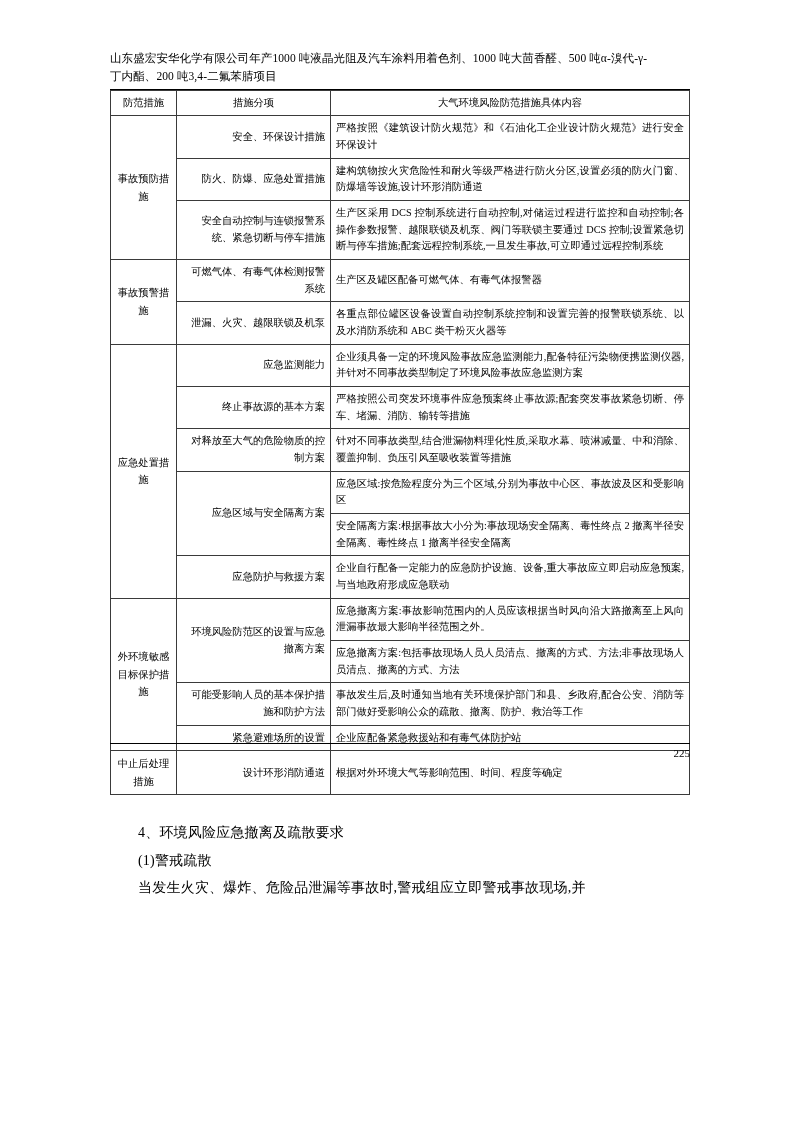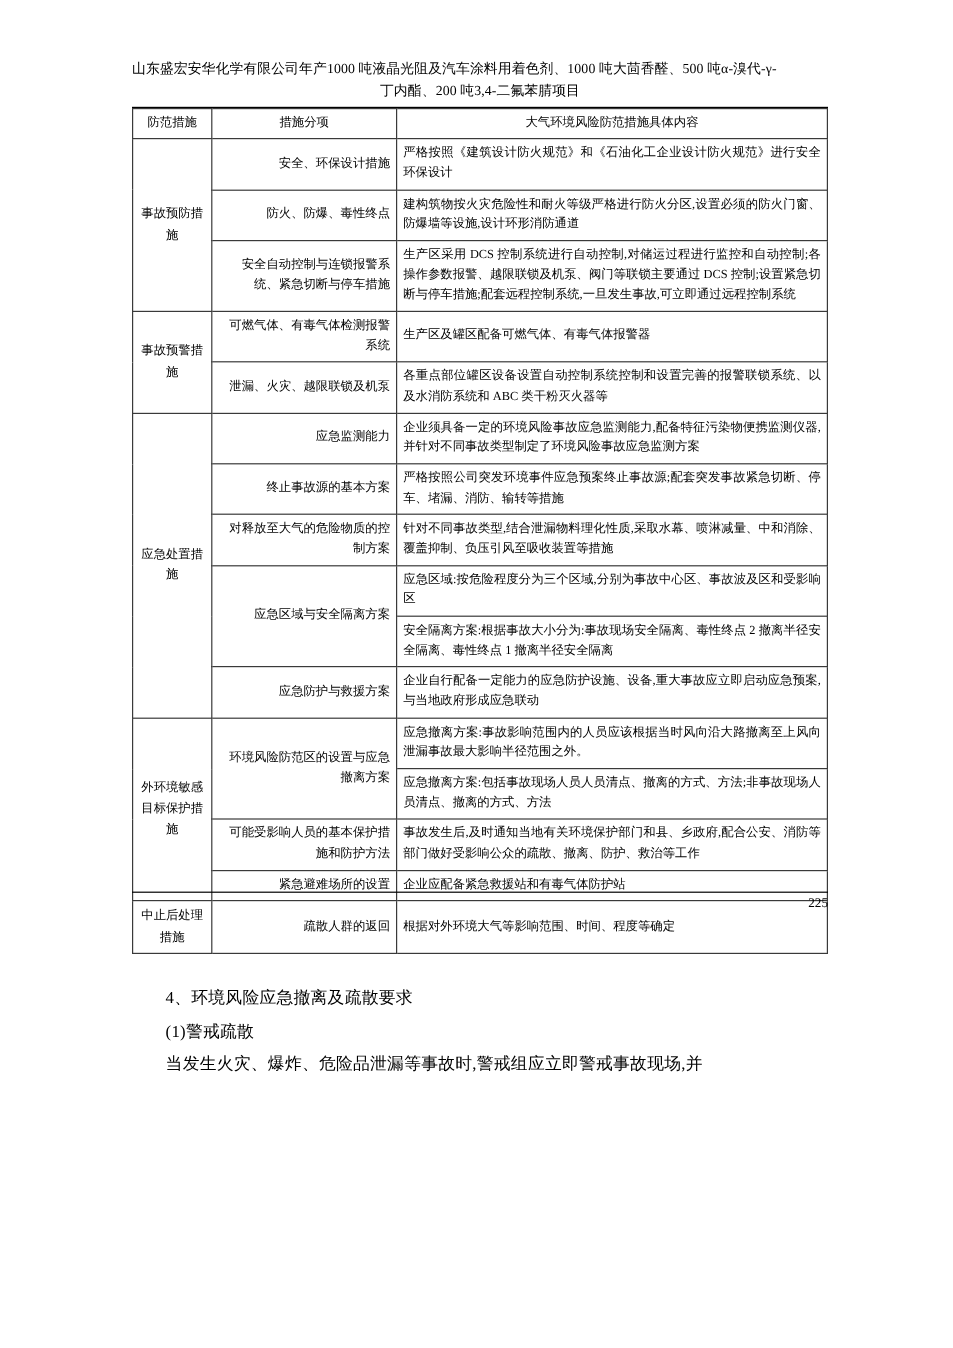--- a/index.html
+++ b/index.html
@@ -26,21 +26,20 @@
 
   
   .doc-header {
     font-size: 11.5px;
     line-height: 1.55;
     text-align: justify;
     letter-spacing: 0.1px;
     margin: 0 0 2px 0;
   }
   .doc-header .line2 {
-    text-align: center;
   }
   .header-rule {
     border: 0;
     border-top: 1.4px solid #000;
     margin: 3px 0 0 0;
   }
 
   
   .table-caption {
     text-align: center;
@@ -134,21 +133,21 @@
         <th class="ctr">大气环境风险防范措施具体内容</th>
       </tr>
     </thead>
     <tbody id="table-body">
         <tr>
           <td class="cat-cell" rowspan="3">事故预防措施</td>
           <td class="ctr">安全、环保设计措施</td>
           <td class="just">严格按照《建筑设计防火规范》和《石油化工企业设计防火规范》进行安全环保设计</td>
         </tr>
         <tr>
-          <td class="ctr">防火、防爆、毒性终点</td>
+          <td class="ctr">防火、防爆、应急处置措施</td>
           <td class="just">建构筑物按火灾危险性和耐火等级严格进行防火分区,设置必须的防火门窗、防爆墙等设施,设计环形消防通道</td>
         </tr>
         <tr>
           <td class="ctr">安全自动控制与连锁报警系统、紧急切断与停车措施</td>
           <td class="just">生产区采用 DCS 控制系统进行自动控制,对储运过程进行监控和自动控制;各操作参数报警、越限联锁及机泵、阀门等联锁主要通过 DCS 控制;设置紧急切断与停车措施;配套远程控制系统,一旦发生事故,可立即通过远程控制系统</td>
         </tr>
         <tr>
           <td class="cat-cell" rowspan="2">事故预警措施</td>
           <td class="ctr">可燃气体、有毒气体检测报警系统</td>
           <td class="just">生产区及罐区配备可燃气体、有毒气体报警器</td>
@@ -192,21 +191,21 @@
         <tr>
           <td class="ctr">可能受影响人员的基本保护措施和防护方法</td>
           <td class="just">事故发生后,及时通知当地有关环境保护部门和县、乡政府,配合公安、消防等部门做好受影响公众的疏散、撤离、防护、救治等工作</td>
         </tr>
         <tr>
           <td class="ctr">紧急避难场所的设置</td>
           <td class="just">企业应配备紧急救援站和有毒气体防护站</td>
         </tr>
         <tr>
           <td class="cat-cell" rowspan="1">中止后处理措施</td>
-          <td class="ctr">疏散人群的返回</td>
+          <td class="ctr">设计环形消防通道</td>
           <td class="just">根据对外环境大气等影响范围、时间、程度等确定</td>
         </tr>
       </tbody>
   </table>
 
   <div class="body-block">
     <p class="body-text para-indent-1">4、环境风险应急撤离及疏散要求</p>
     <p class="body-text para-indent-2">(1)警戒疏散</p>
     <p class="body-text para-indent-3">当发生火灾、爆炸、危险品泄漏等事故时,警戒组应立即警戒事故现场,并</p>
   </div>

